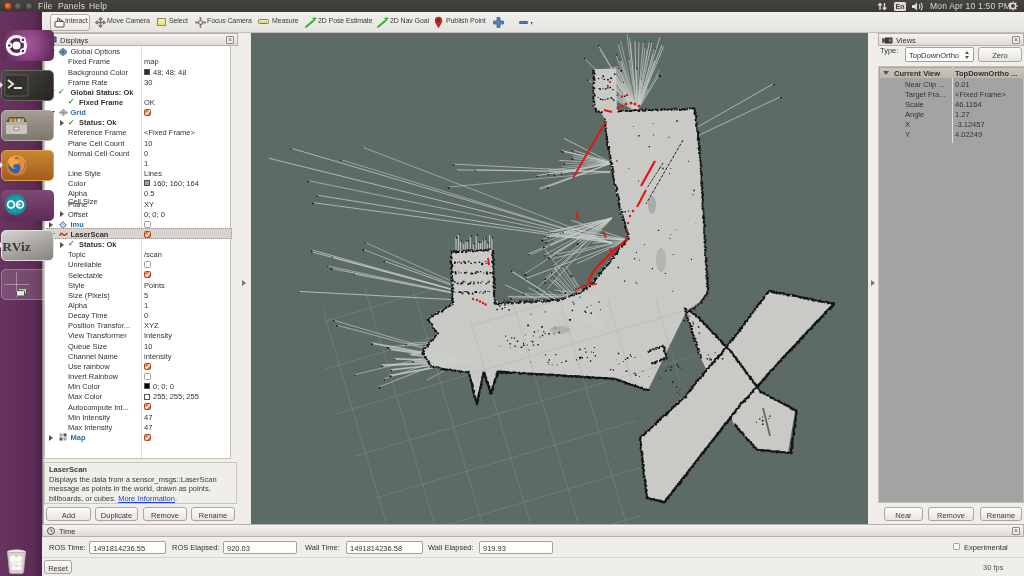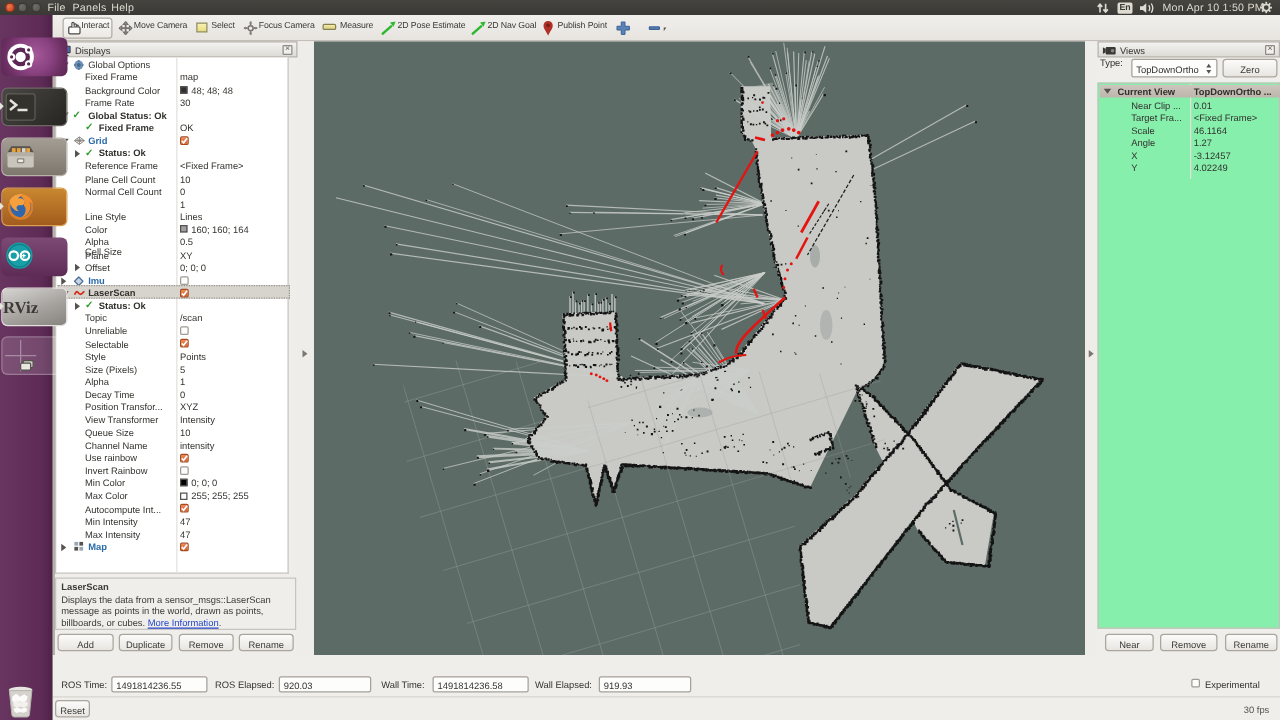--- a/index.html
+++ b/index.html
@@ -35,21 +35,21 @@
 .bluename{color:#2b6ca8;font-weight:bold;}
 .boldname{font-weight:bold;}
 .cbx{position:absolute;left:99px;top:1.6px;width:7px;height:7px;border-radius:1.5px;}
 .cbon{background:linear-gradient(#ef8a5a,#d95f28);border:1px solid #a84a1e;}
 .cboff{background:#fdfdfc;border:1px solid #a09b93;}
 .swatch{position:absolute;left:99px;top:2px;width:6px;height:6px;border:1px solid #55534e;}
 .chk{position:absolute;font-size:8px;color:#2c9a2c;font-weight:bold;top:0px;}
 #dhelp{position:absolute;left:0px;top:429px;width:193px;height:42px;background:#f0eeea;border:1px solid #c8c4bd;font-size:7.5px;color:#3b3a36;padding:2px 4px;line-height:9.6px;}
 
 #vpanel{left:878px;top:33px;width:146px;height:491px;background:#f0eeeb;}
-#vtree{position:absolute;left:0;top:33px;width:146px;height:437px;background:#86efac;border:1px solid #c5c1ba;}
+#vtree{position:absolute;left:0;top:33px;width:146px;height:437px;background:#a3a3a3;border:1px solid #c5c1ba;}
 #vtree .vsep{position:absolute;left:73px;top:0;width:1px;height:76px;background:#e4e1dc;}
 
 #tpanel{left:42px;top:524px;width:982px;height:33px;background:#f0eeeb;}
 .tfield{position:absolute;top:3.5px;height:13.5px;background:#fdfdfc;border:1px solid #a5a099;border-radius:2px;font-size:7.5px;color:#33322e;padding:2.5px 0 0 3px;}
 .tlab{position:absolute;top:6.5px;font-size:7.5px;color:#33322e;}
 
 #sbar{left:42px;top:557px;width:982px;height:19px;background:#f0eeeb;border-top:1px solid #d8d4cf;font-size:7.5px;color:#33322e;}
 </style></head><body>
 <div id="app">
     <div id="menubar" class="abs">
@@ -829,34 +829,42 @@
         <div class="trow" style="top:62.5px;">
           <span class="lab" style="left:26px;">Y</span>
           <span class="val" style="left:76px;">4.02249</span>
         </div>
       </div>
       <div class="btn" style="left:6px;top:474px;width:39px;padding-top:2.5px;">Near</div>
       <div class="btn" style="left:50px;top:474px;width:46px;padding-top:2.5px;">Remove</div>
       <div class="btn" style="left:102px;top:474px;width:42px;padding-top:2.5px;">Rename</div>
     </div>
     <div id="tpanel" class="abs">
+      <div class="phead" style="left:0;top:0;width:982px;">
+        <svg class="abs" style="left:4px;top:2.2px" width="8" height="8" viewBox="0 0 8 8">
+          <circle cx="4" cy="4" r="3.5" fill="none" stroke="#55534e" stroke-width="1"></circle>
+          <path d="M4 2 V4 L5.5 5" stroke="#55534e" stroke-width="0.9" fill="none"></path>
+        </svg>
+        <span class="ptitle" style="left:16px;">Time</span>
+        <div class="closex" style="right:3px;">×</div>
+      </div>
       <div class="tlab" style="left:7px;top:19px;">ROS Time:</div>
       <div class="tfield" style="left:47px;top:16.5px;width:77px;">1491814236.55</div>
       <div class="tlab" style="left:130px;top:19px;">ROS Elapsed:</div>
       <div class="tfield" style="left:181px;top:16.5px;width:74px;">920.03</div>
       <div class="tlab" style="left:263px;top:19px;">Wall Time:</div>
       <div class="tfield" style="left:304px;top:16.5px;width:77px;">1491814236.58</div>
       <div class="tlab" style="left:386px;top:19px;">Wall Elapsed:</div>
       <div class="tfield" style="left:437px;top:16.5px;width:74px;">919.93</div>
       <div class="abs" style="left:911px;top:19px;width:7px;height:7px;background:#fdfdfc;border:1px solid #a09b93;border-radius:1.5px;"></div>
       <div class="tlab" style="left:922px;top:19px;">Experimental</div>
     </div>
     <div id="sbar" class="abs">
       <div class="btn" style="left:2px;top:2px;width:28px;height:14px;padding-top:2.5px;">Reset</div>
-      <div class="abs" style="left:941px;top:5px;color:#55534e;margin-left:12px;">30 fps</div>
+      <div class="abs" style="left:941px;top:5px;color:#55534e;">30 fps</div>
     </div>
     <div id="launcher" class="abs">
       <div class="tile" style="top:18px;background:radial-gradient(circle at 50% 45%,#a65a9b,#8a4280 45%,#6b2f62 75%,#5c2754);">
 <svg width="31" height="31" viewBox="0 0 31 31">
           <circle cx="15.5" cy="15.5" r="10.6" fill="#fff"></circle>
 <circle cx="15.5" cy="15.5" r="5.8" fill="none" stroke="#5c2754" stroke-width="3.4"></circle>
 <g fill="#5c2754" stroke="#fff" stroke-width="1.6">
 <circle cx="21.9" cy="9.9" r="2.1"></circle>
             <circle cx="21.9" cy="21.1" r="2.1"></circle>
             <circle cx="8.3" cy="15.5" r="2.1"></circle>

